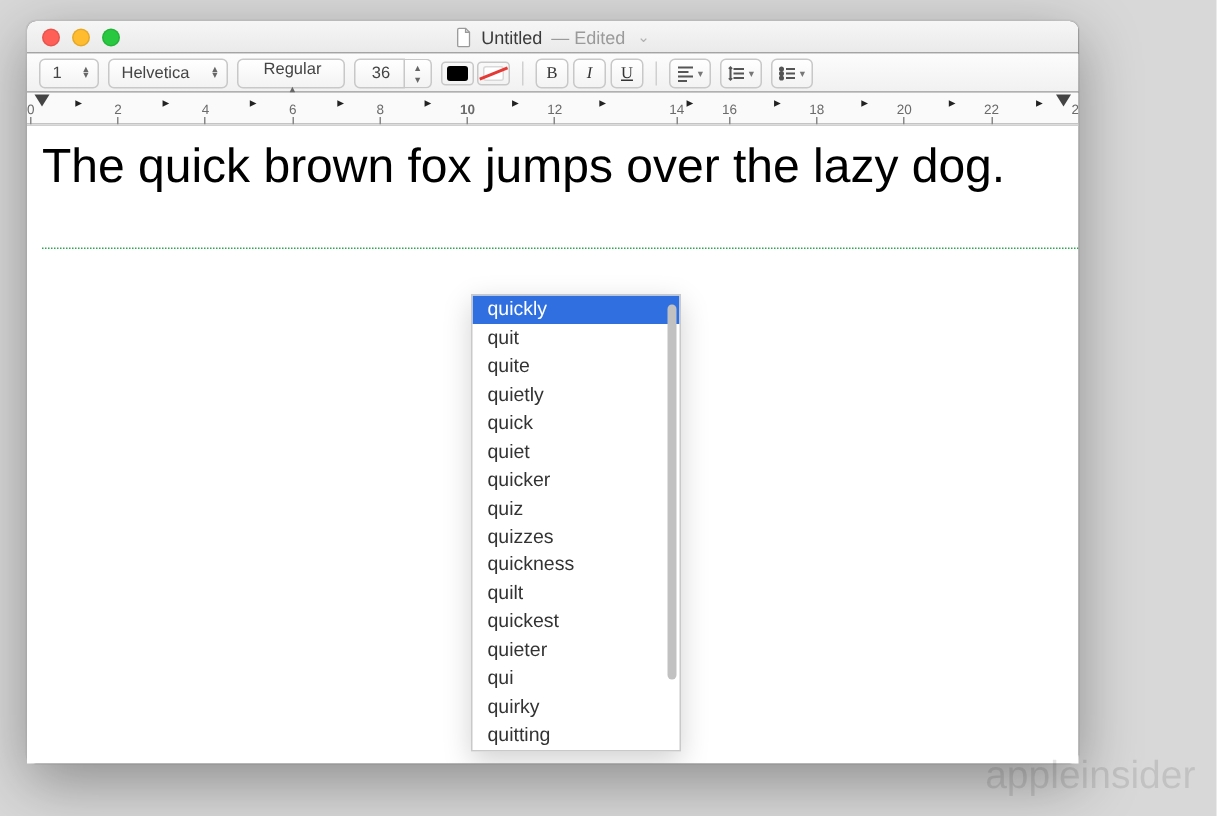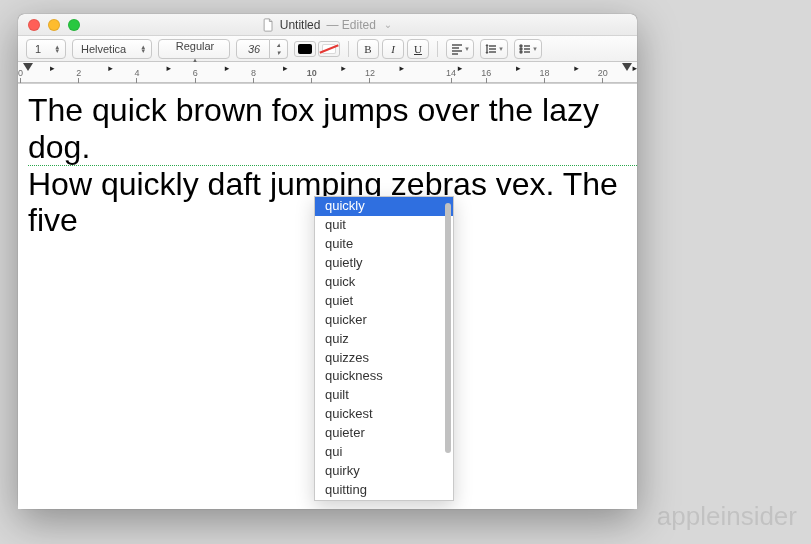--- a/index.html
+++ b/index.html
@@ -8,21 +8,21 @@
     font-family: -apple-system, "Helvetica Neue", Helvetica, Arial, sans-serif;
     width: 811px;
     height: 544px;
     overflow: hidden;
     position: relative;
   }
   .window {
     position: absolute;
     left: 18px;
     top: 14px;
-    width: 619px;
+    width: 701px;
     height: 495px;
     background: #404040;
     border-radius: 6px;
     box-shadow: 0 12px 40px rgba(0,0,0,0.35), 0 0 0 1px rgba(0,0,0,0.05);
     overflow: visible;
     display: flex;
     flex-direction: column;
   }
   
   .titlebar {
@@ -66,21 +66,21 @@
     border-radius: 4px;
     display:flex; align-items:center;
     font-size:11px; color:#444;
     padding: 0 6px 0 8px;
     gap:6px;
   }
   .select .arr { display:flex; flex-direction:column; line-height:4px; font-size:7px; color:#666; }
   .select.narrow { width: 40px; justify-content:space-between;}
   .select.font { width: 80px; justify-content:space-between;}
   .select.style { width: 72px; justify-content:space-between;flex-direction:column;}
-  .sizegroup { display:flex;font-style:italic; }
+  .sizegroup { display:flex; }
   .sizebox { width:34px; justify-content:center; border-top-right-radius:0; border-bottom-right-radius:0; }
   .sizebtn {
     height:20px; width:18px;
     background: linear-gradient(#ffffff,#f3f3f3);
     border:1px solid #c8c8c8; border-left:none;
     border-top-right-radius:4px; border-bottom-right-radius:4px;
     display:flex; flex-direction:column; align-items:center; justify-content:center;
     font-size:7px; color:#666;
   }
   .swatches { display:flex; gap:2px;}
@@ -398,21 +398,20 @@
         <div class="tabstop" style="left: 556.192px;">▸</div>
         <div class="tabstop" style="left: 614.423px;">▸</div>
         <div class="tabstop" style="left: 672.654px;">▸</div>
         <div class="tabstop" style="left: 730.885px;">▸</div>
       </div>
   </div>
 
   <div class="doc">
     <div class="linewrap">
       <div>The quick brown fox jumps over the lazy dog.</div>
-      <div>How quickly daft jumping zebras vex. The five</div>
       <div class="underline-green"></div>
       <div class="dotted-track"></div>
     </div>
 
     <div class="popup" style="left:296px; top:112px;">
       <div id="popup-items">
           <div class="item sel">quickly</div>
           <div class="item">quit</div>
           <div class="item">quite</div>
           <div class="item">quietly</div>

